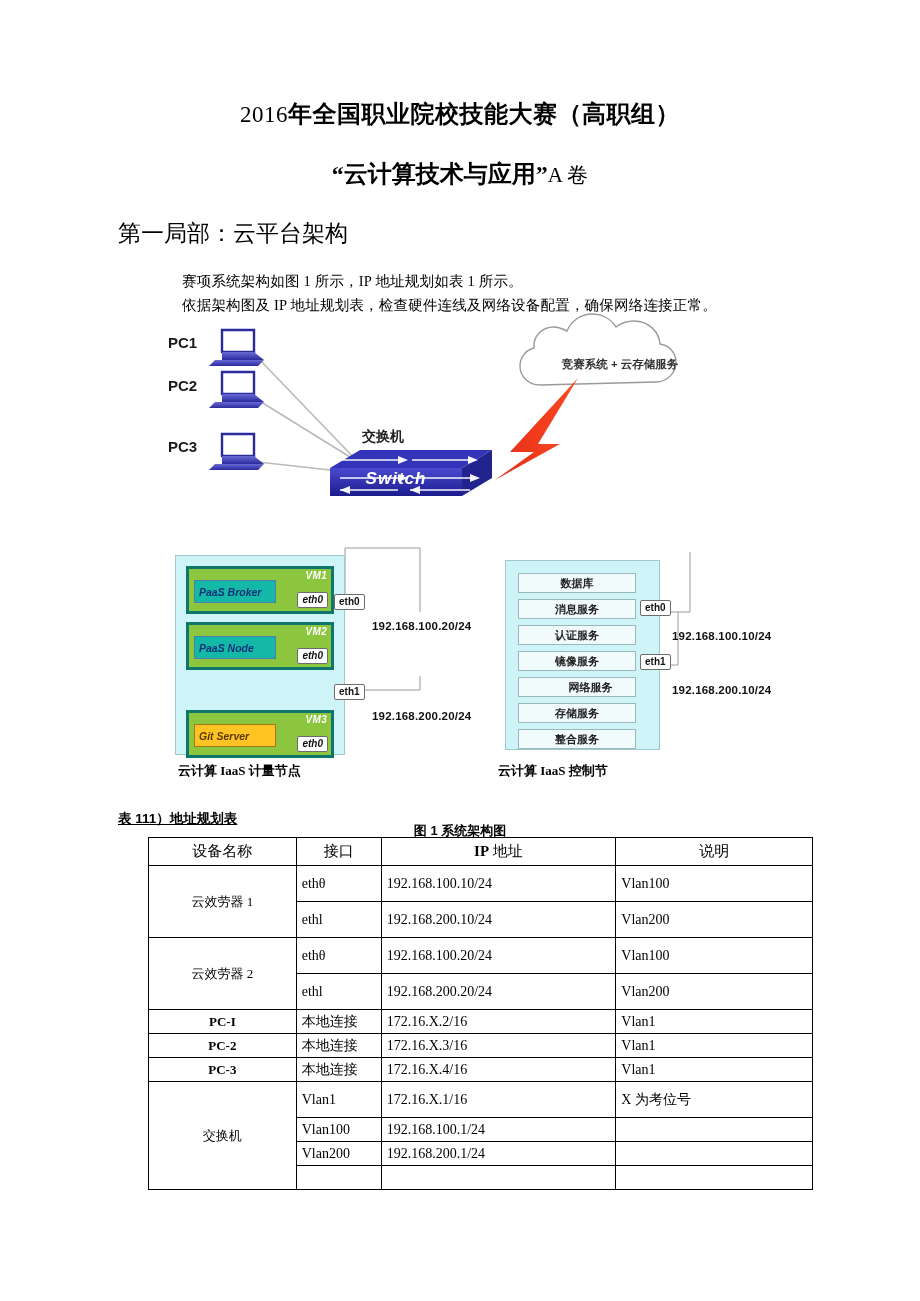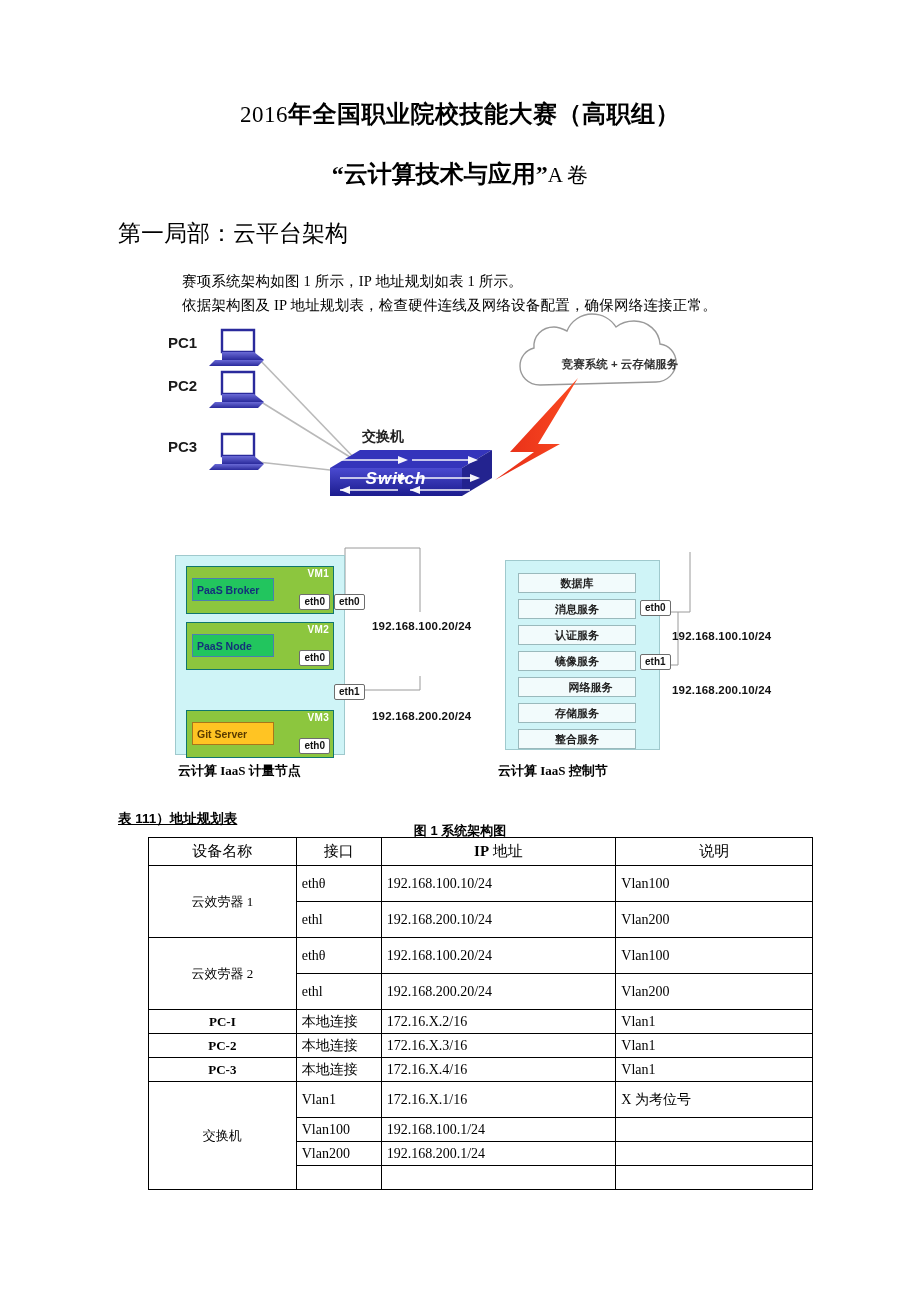--- a/index.html
+++ b/index.html
@@ -114,39 +114,40 @@
     background: #CFF4F7;
     border: 1px solid #9fc9cd;
     box-sizing: border-box;
   }
   .iaas-left  { left: 175px; top: 555px; width: 170px; height: 200px; }
   .iaas-right { left: 505px; top: 560px; width: 155px; height: 190px; }
 
   .vm {
     position: absolute;
     background: #8CC63E;
-    border: 1px solid #0f766e;
+    border: 3px solid #0f766e;
     box-sizing: border-box;
+    font-style: italic;
   }
   .vm .vm-tag {
     position: absolute;
     right: 4px; top: 1px;
     font-family: "Liberation Sans", sans-serif;
     font-weight: bold;
     font-size: 10px;
     color: #ffffff;
     letter-spacing: 0.3px;
   }
   .vm .inner {
     position: absolute;
     left: 5px; top: 11px;
     width: 82px; height: 23px;
     box-sizing: border-box;
     border: 1px solid #4b7fb0;
-    background: #22c55e;
+    background: #14b8a6;
     color: #13317a;
     font-family: "Liberation Sans", sans-serif;
     font-weight: bold;
     font-size: 10.5px;
     display: flex;
     align-items: center;
     padding-left: 4px;
   }
   .vm .inner.orange {
     background: #FFC423;

